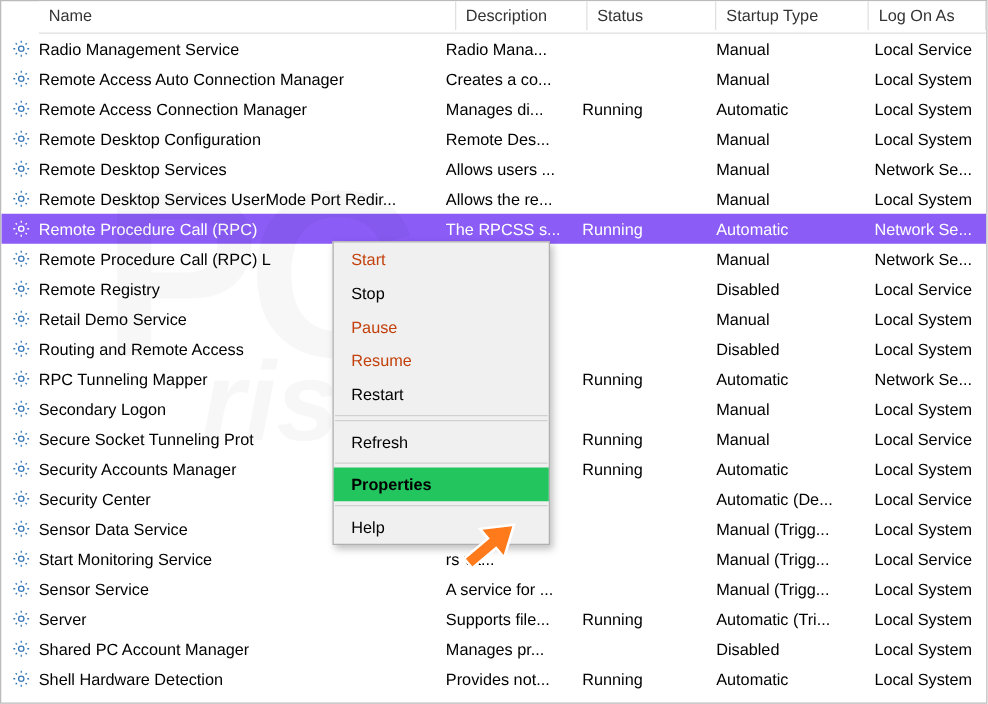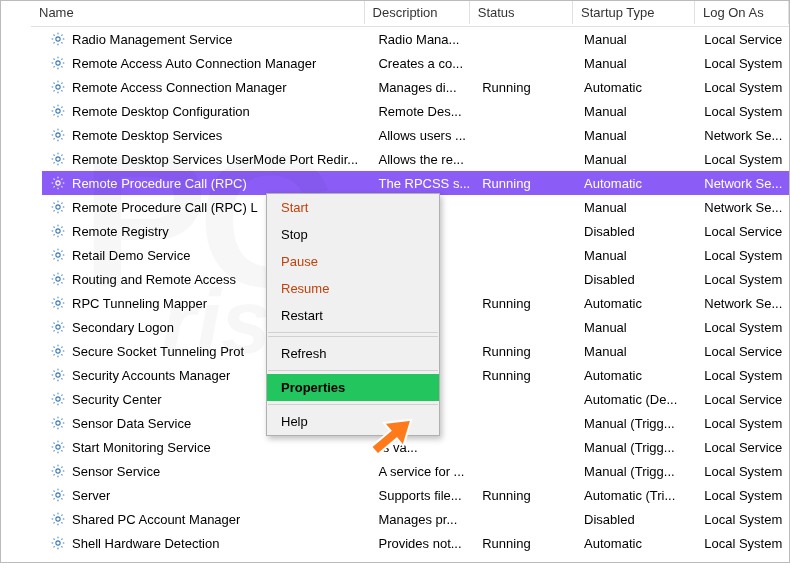--- a/index.html
+++ b/index.html
@@ -24,21 +24,20 @@
     .header-cell {
       padding: 4px 8px;
       border-right: 1px solid #e0e0e0;
       color: #333;
       font-weight: normal;
       white-space: nowrap;
       overflow: hidden;
     }
     .list-body {
       overflow: hidden;
-      padding-left: 41px;
     }
     .list-row {
       display: flex;
       height: 24px;
       align-items: center;
     }
     .list-row.selected {
       background: #8b5cf6;
       color: #fff;
     }

